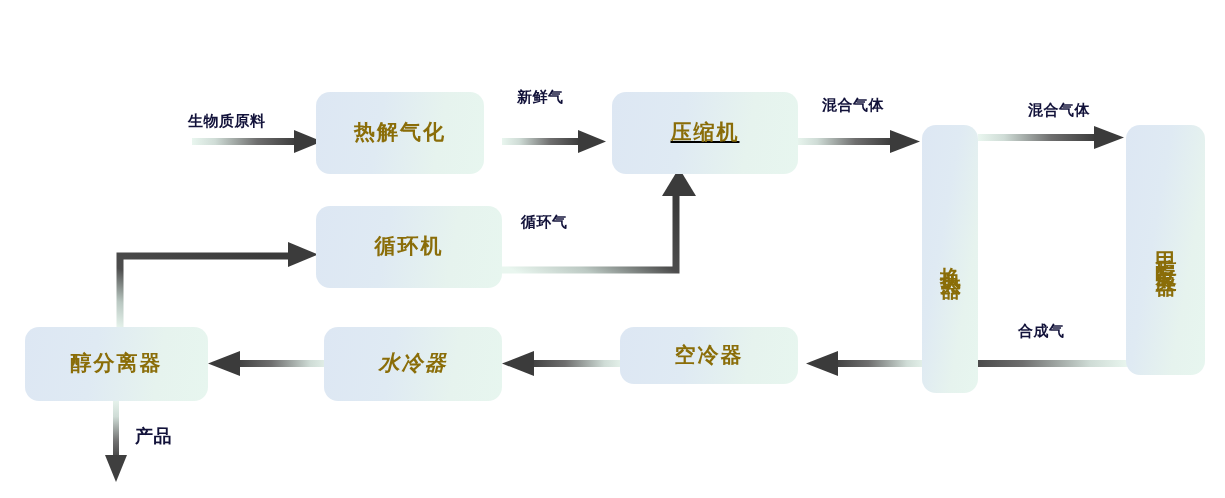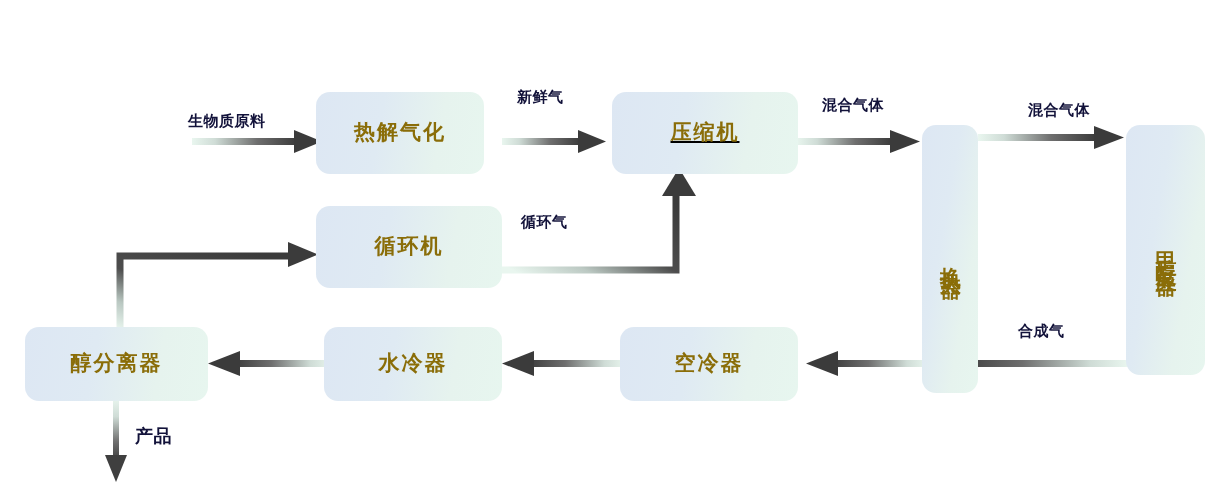--- a/index.html
+++ b/index.html
@@ -182,25 +182,25 @@
   </div>
 
   <div class="node vertical" style="left:1126px; top:125px; width:79px; height:250px;">
     <span class="node-label">甲醇反应器</span>
   </div>
 
   <div class="node" style="left:25px; top:327px; width:183px; height:74px;">
     <span class="node-label">醇分离器</span>
   </div>
 
-  <div class="node" style="left:324px; top:327px; width:178px; height:74px;">
+  <div class="node" style="left:324px; top:327px; width:178px; height:74px;font-style:italic;">
     <span class="node-label">水冷器</span>
   </div>
 
-  <div class="node" style="left:620px; top:327px; width:178px; height:74px;">
+  <div class="node" style="left:620px; top:327px; width:178px; height:57px;">
     <span class="node-label">空冷器</span>
   </div>
 
   <div class="stream-label" style="left:188px; top:88px;margin-top:24px;">生物质原料</div>
 
   <div class="stream-label" style="left:517px; top:88px;">新鲜气</div>
 
   <div class="stream-label" style="left:822px; top:96px;">混合气体</div>
 
   <div class="stream-label" style="left:1028px; top:101px;">混合气体</div>

